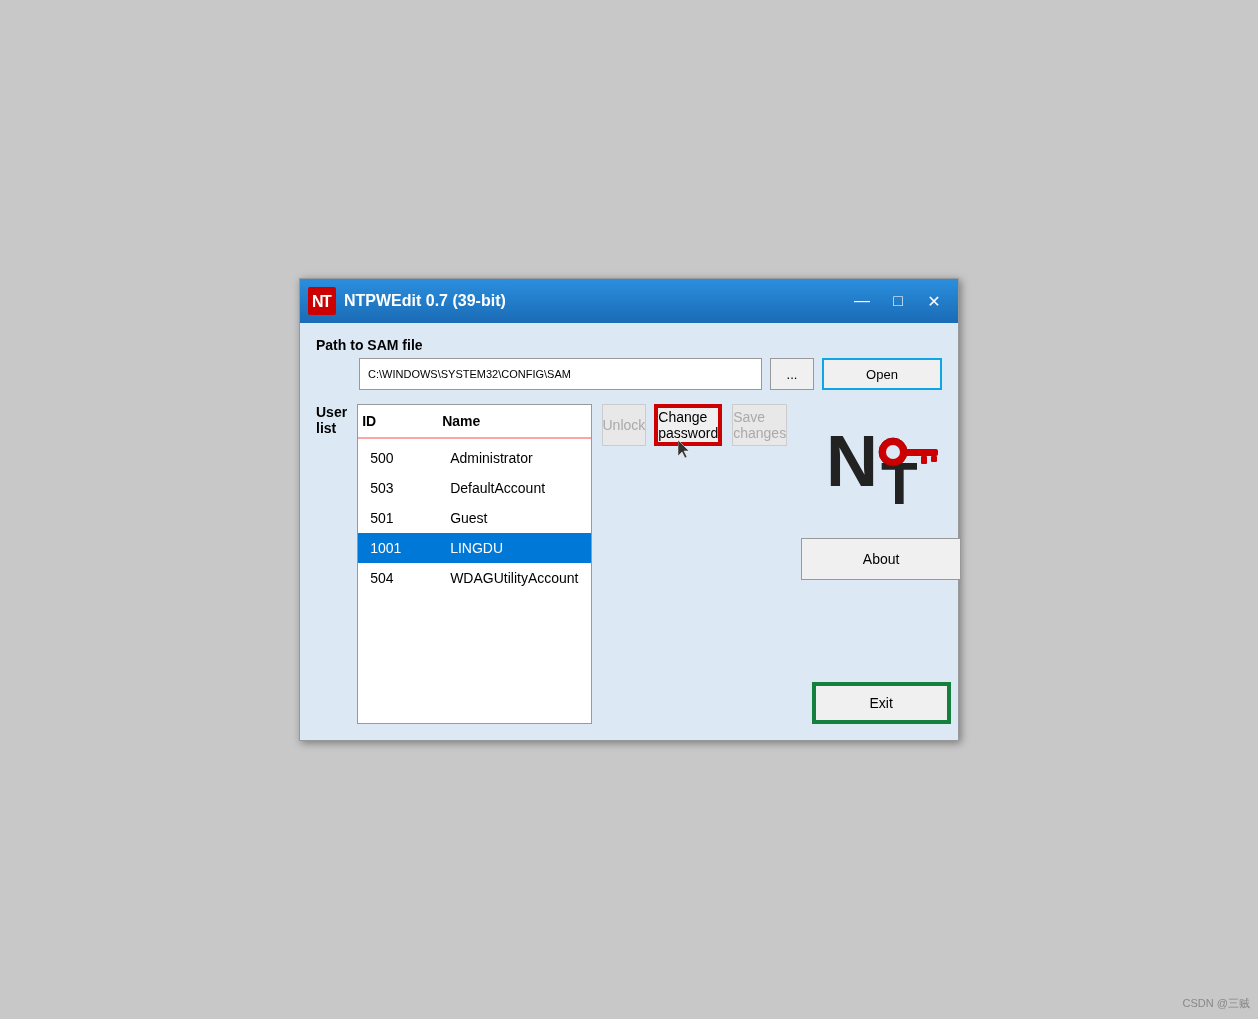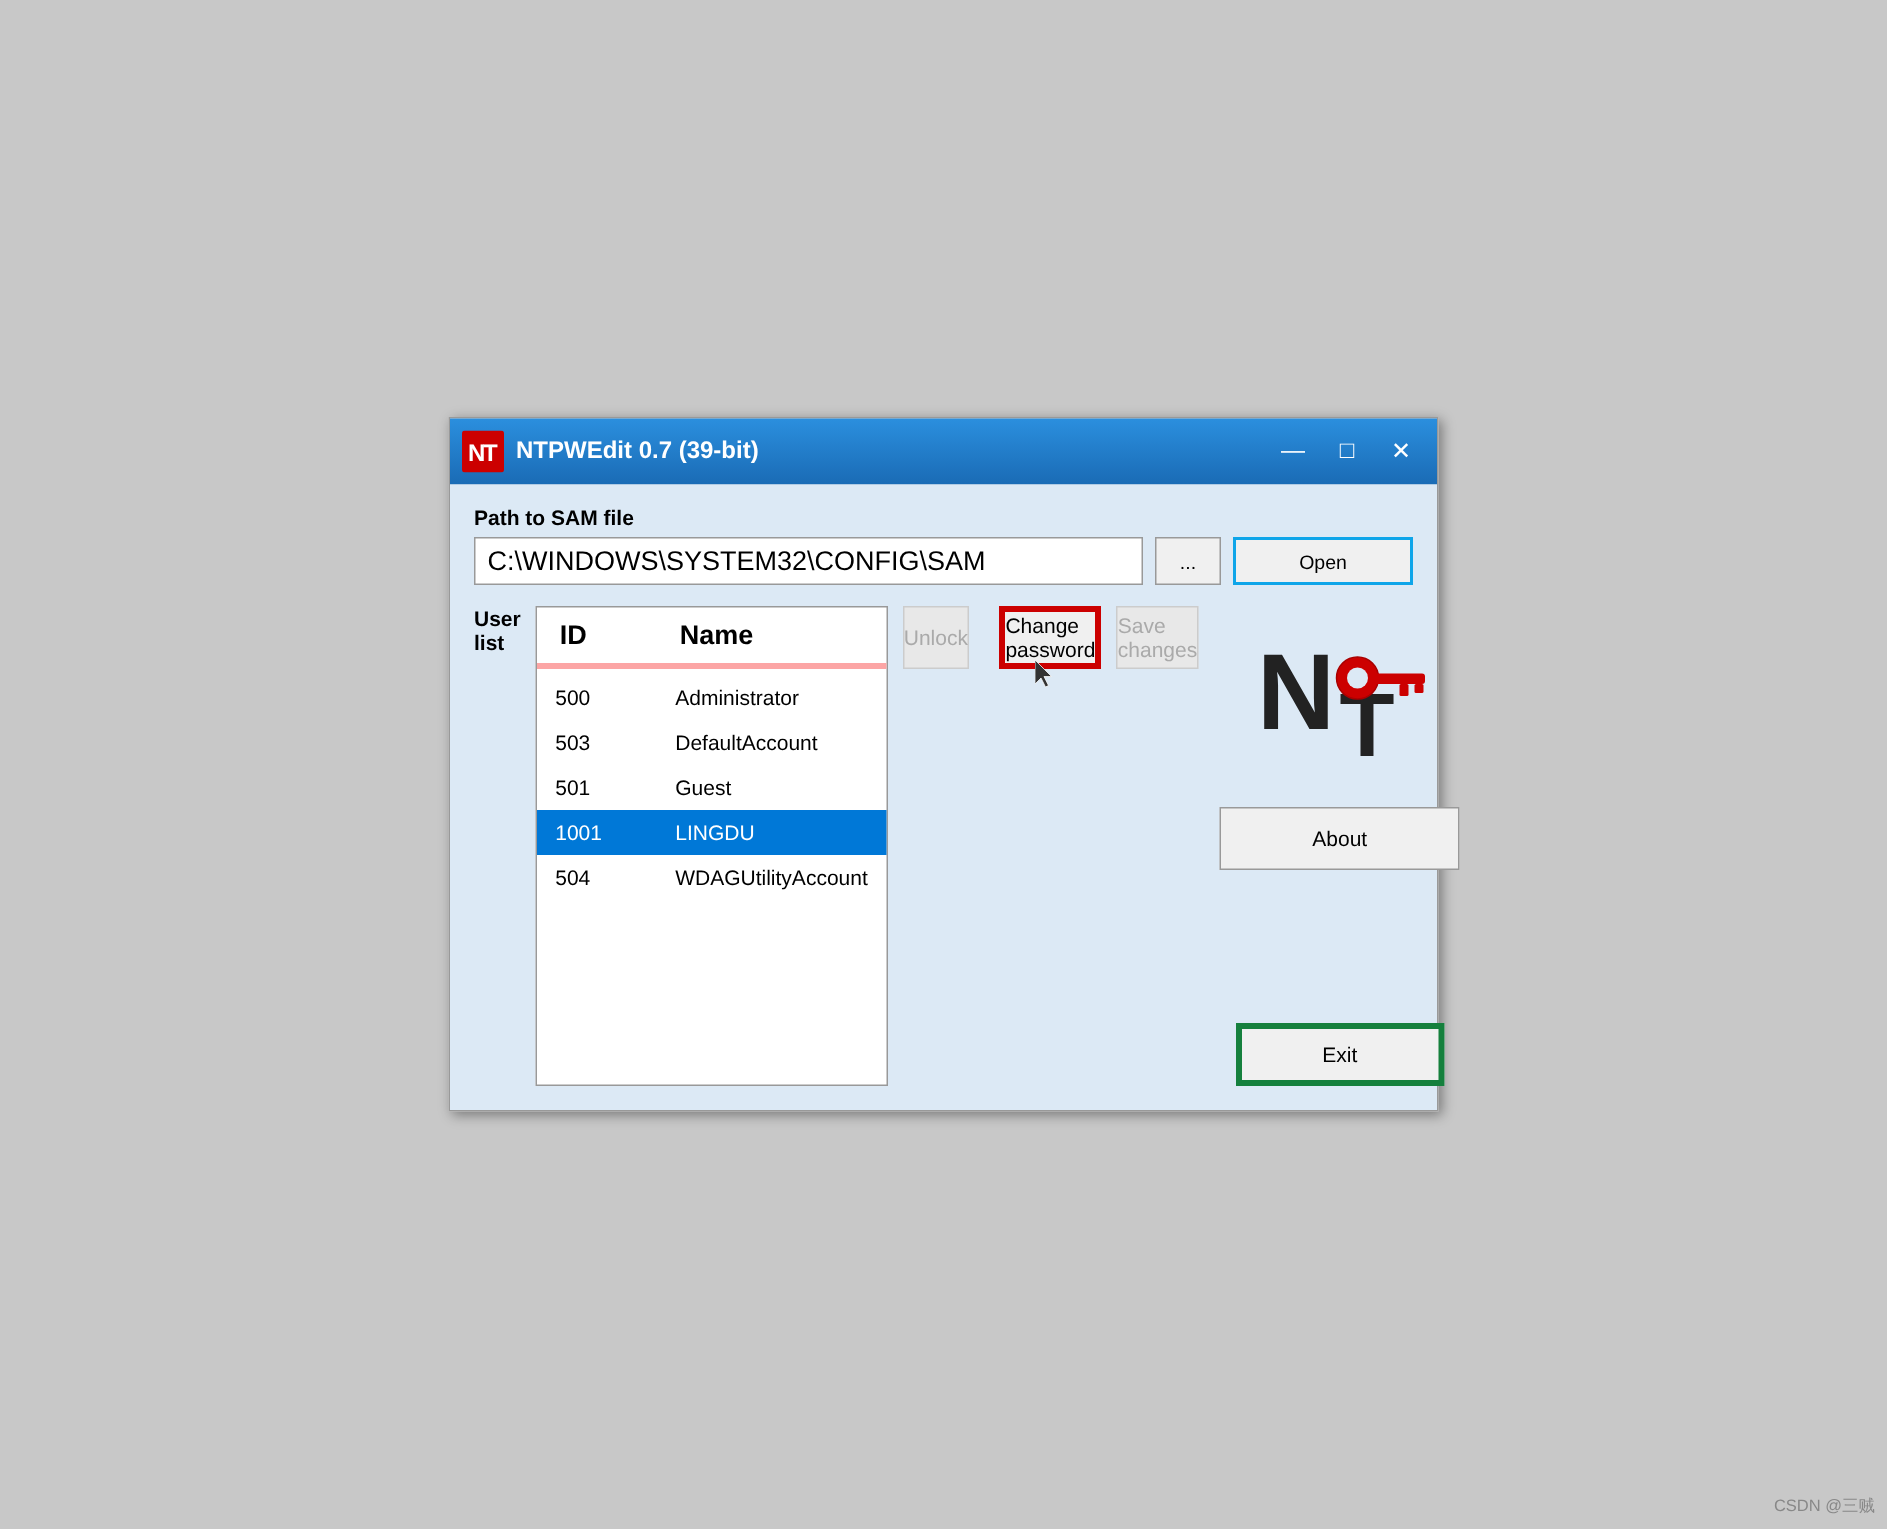--- a/index.html
+++ b/index.html
@@ -68,22 +68,23 @@
       gap: 8px;
       align-items: center;
       margin-bottom: 14px;
     }
     .path-input {
       flex: 1;
       height: 32px;
       border: 1px solid #999;
       background: white;
       padding: 4px 8px;
-      font-size: 18px;
+      font-size: 11px;
       color: #000;
+      margin-left: 43px;
     }
     .btn-browse {
       width: 44px;
       height: 32px;
       border: 1px solid #999;
       background: #f0f0f0;
       cursor: pointer;
       font-size: 13px;
       display: flex;
       align-items: center;
@@ -112,25 +113,25 @@
     }
     .user-list-container {
       border: 1px solid #999;
       background: white;
       flex: 1;
       min-height: 320px;
     }
     .user-list-header {
       display: flex;
       gap: 30px;
-      padding: 8px 15px;
-      font-size: 18px;
+      padding: 8px 4px;
+      font-size: 14px;
       font-weight: 600;
       color: #000;
-      border-bottom: 4px solid #fca5a5;
+      border-bottom: 2px solid #fca5a5;
     }
     .user-list-header .col-id {
       width: 50px;
     }
     .user-list-body {
       padding: 4px 0;
     }
     .user-row {
       display: flex;
       align-items: center;
@@ -145,21 +146,21 @@
     }
     .user-row .col-id {
       width: 50px;
       font-size: 14px;
     }
     .user-row .col-name {
       font-size: 14px;
     }
     .buttons-row {
       display: flex;
-      gap: 20px;
+      gap: 8px;
     }
     .btn-unlock {
       flex: 1;
       height: 42px;
       border: 1px solid #ccc;
       background: #e8e8e8;
       font-size: 14px;
       color: #aaa;
       cursor: default;
       display: flex;

